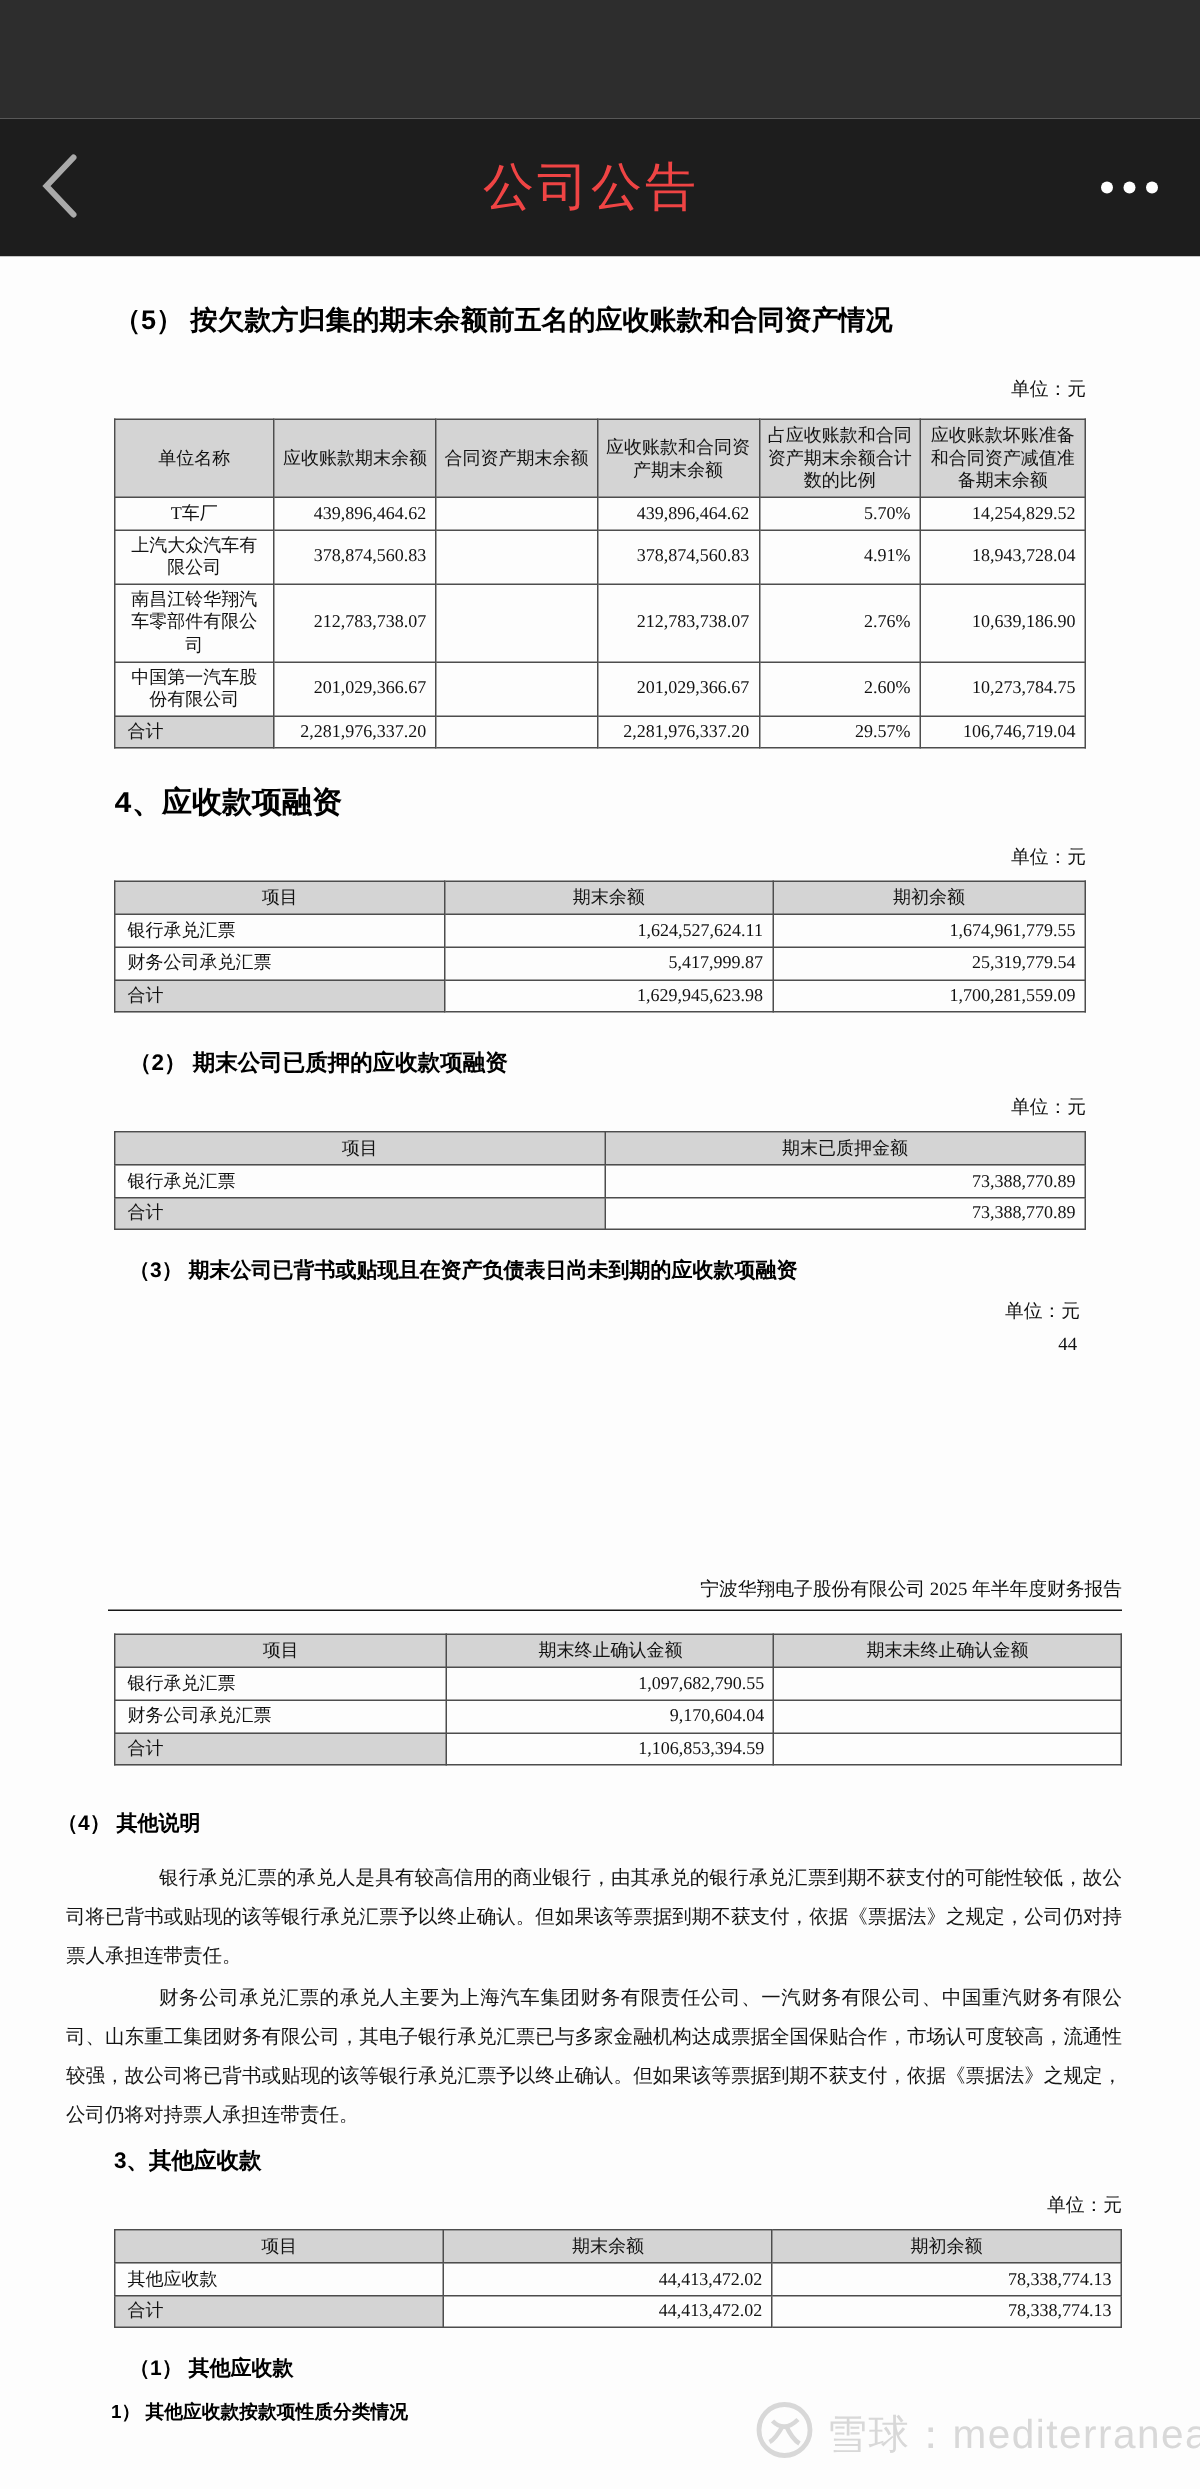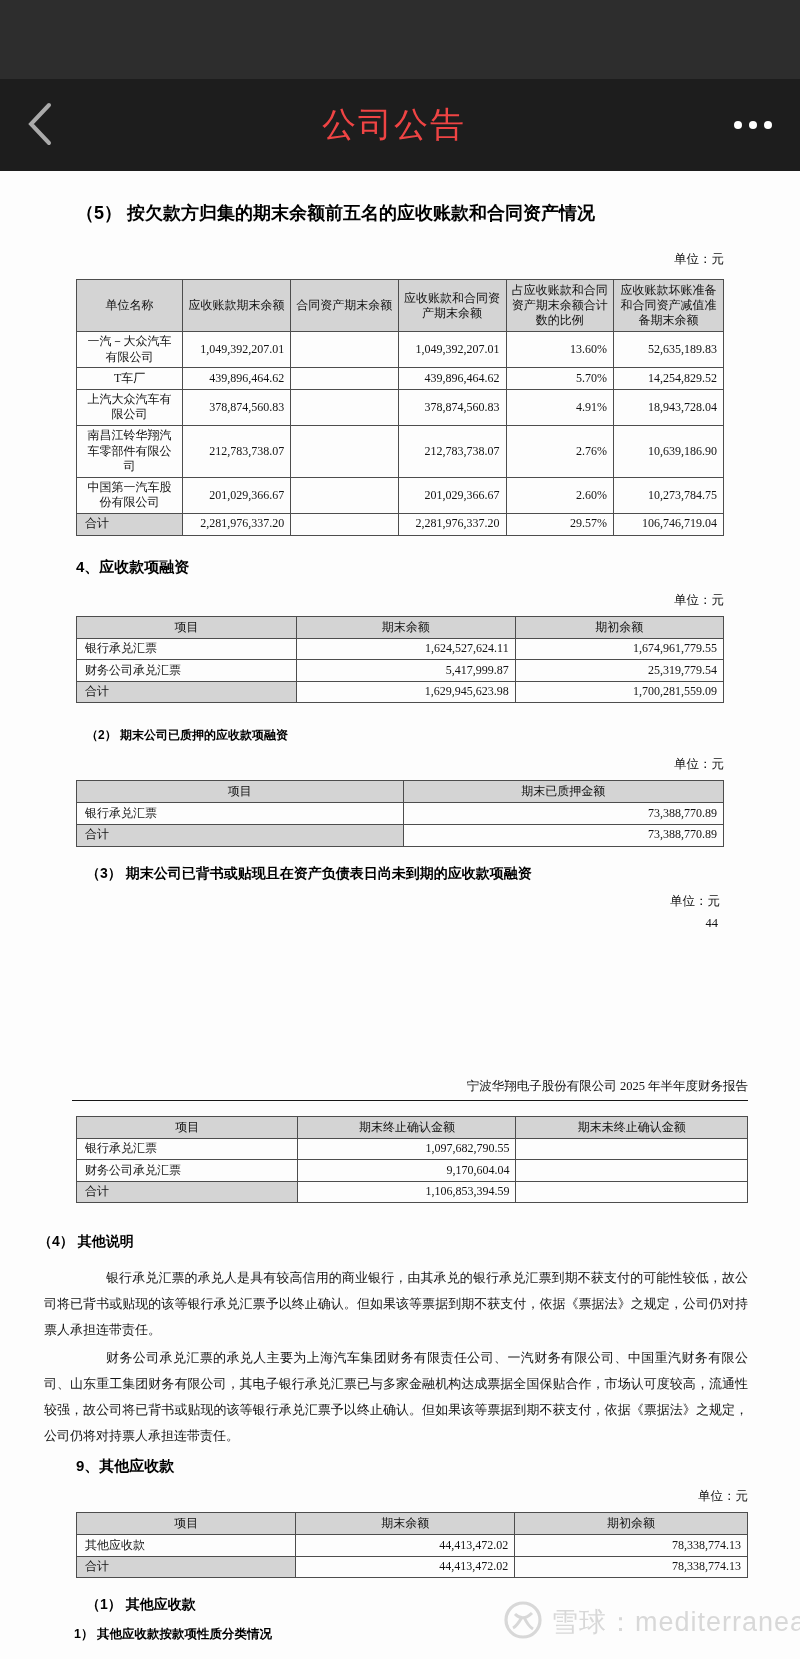--- a/index.html
+++ b/index.html
@@ -21,23 +21,23 @@
     font-family:"Liberation Sans","DejaVu Sans",sans-serif;
     font-size:34px;color:#ef4444;font-weight:500;letter-spacing:2px;
     flex:1;text-align:center;
   }
   .menu-btn{width:56px;height:56px;display:flex;align-items:center;justify-content:flex-end;gap:7px;cursor:pointer;background:none;border:none;padding:0;}
   .menu-btn .dot{width:8px;height:8px;border-radius:50%;background:#ffffff;}
   
   .doc{position:relative;height:1488px;overflow:hidden;background:#fdfdfd;}
   .hd{font-family:"Liberation Sans","DejaVu Sans",sans-serif;font-weight:bold;color:#000;}
   .h5  {margin:30px 76px 0; font-size:18px;}
-  .h4  {margin:22px 76px 0; font-size:15px;}
+  .h4  {margin:22px 76px 0; font-size:20px;font-family:Liberation Mono, monospace;}
   .h41 {margin:18px 76px 0 86px; font-size:14px;}
-  .h42 {margin:24px 76px 0 86px; font-size:12px;}
+  .h42 {margin:24px 76px 0 86px; font-size:15px;}
   .h43 {margin:18px 52px 0 86px; font-size:14px;}
   .h44 {margin:30px 52px 0 38px; font-size:14px;}
   .h5b {margin:8px 76px 0;  font-size:15px;}
   .h1b {margin:18px 76px 0 86px; font-size:14px;}
   .h1b1{margin:12px 76px 0 74px; font-size:12.5px;}
   .unit{font-size:12.5px;text-align:right;color:#111;}
   .unit1{margin:26px 76px 0;}
   .unit2{margin:15px 76px 0;}
   .unit3{margin:12px 76px 0;}
   .unit4{margin:10px 80px 0;}
@@ -114,28 +114,20 @@
   <tbody>
         <tr>
           <th>单位名称</th>
           <th>应收账款期末余额</th>
           <th>合同资产期末余额</th>
           <th>应收账款和合同资产期末余额</th>
           <th>占应收账款和合同资产期末余额合计数的比例</th>
           <th>应收账款坏账准备和合同资产减值准备期末余额</th>
         </tr>
         <tr>
-          <td class="lbl">一汽－大众汽车有限公司</td>
-          <td class="num">1,049,392,207.01</td>
-          <td class="num"></td>
-          <td class="num">1,049,392,207.01</td>
-          <td class="num">13.60%</td>
-          <td class="num">52,635,189.83</td>
-        </tr>
-        <tr>
           <td class="lbl">T车厂</td>
           <td class="num">439,896,464.62</td>
           <td class="num"></td>
           <td class="num">439,896,464.62</td>
           <td class="num">5.70%</td>
           <td class="num">14,254,829.52</td>
         </tr>
         <tr>
           <td class="lbl">上汽大众汽车有限公司</td>
           <td class="num">378,874,560.83</td>
@@ -268,21 +260,21 @@
           <td class="num"></td>
         </tr>
       </tbody>
     </table>
 
   <div class="hd h44">（4） 其他说明</div>
 
   <div class="para">银行承兑汇票的承兑人是具有较高信用的商业银行，由其承兑的银行承兑汇票到期不获支付的可能性较低，故公司将已背书或贴现的该等银行承兑汇票予以终止确认。但如果该等票据到期不获支付，依据《票据法》之规定，公司仍对持票人承担连带责任。</div>
   <div class="para">财务公司承兑汇票的承兑人主要为上海汽车集团财务有限责任公司、一汽财务有限公司、中国重汽财务有限公司、山东重工集团财务有限公司，其电子银行承兑汇票已与多家金融机构达成票据全国保贴合作，市场认可度较高，流通性较强，故公司将已背书或贴现的该等银行承兑汇票予以终止确认。但如果该等票据到期不获支付，依据《票据法》之规定，公司仍将对持票人承担连带责任。</div>
 
-  <div class="hd h5b">9、其他应收款</div>
+  <div class="hd h5b">3、其他应收款</div>
 
   <div class="unit unit5">单位：元</div>
 
   <table class="t45 t5">
     <colgroup>
         <col style="width:32.7%">
         <col style="width:32.6%">
         <col style="width:34.7%">
       </colgroup>
   <tbody>

